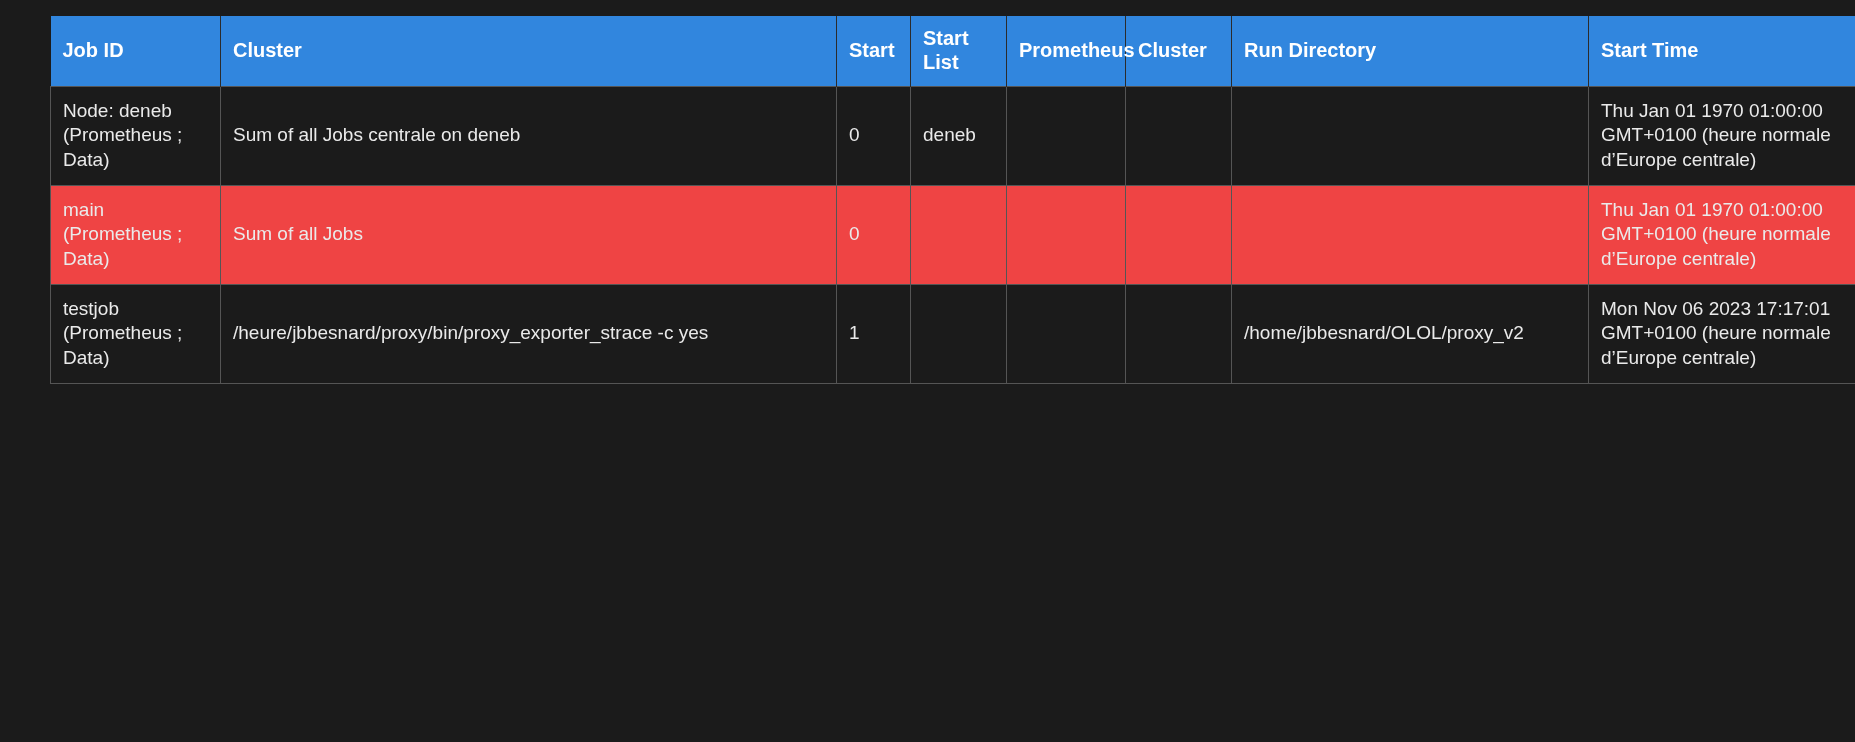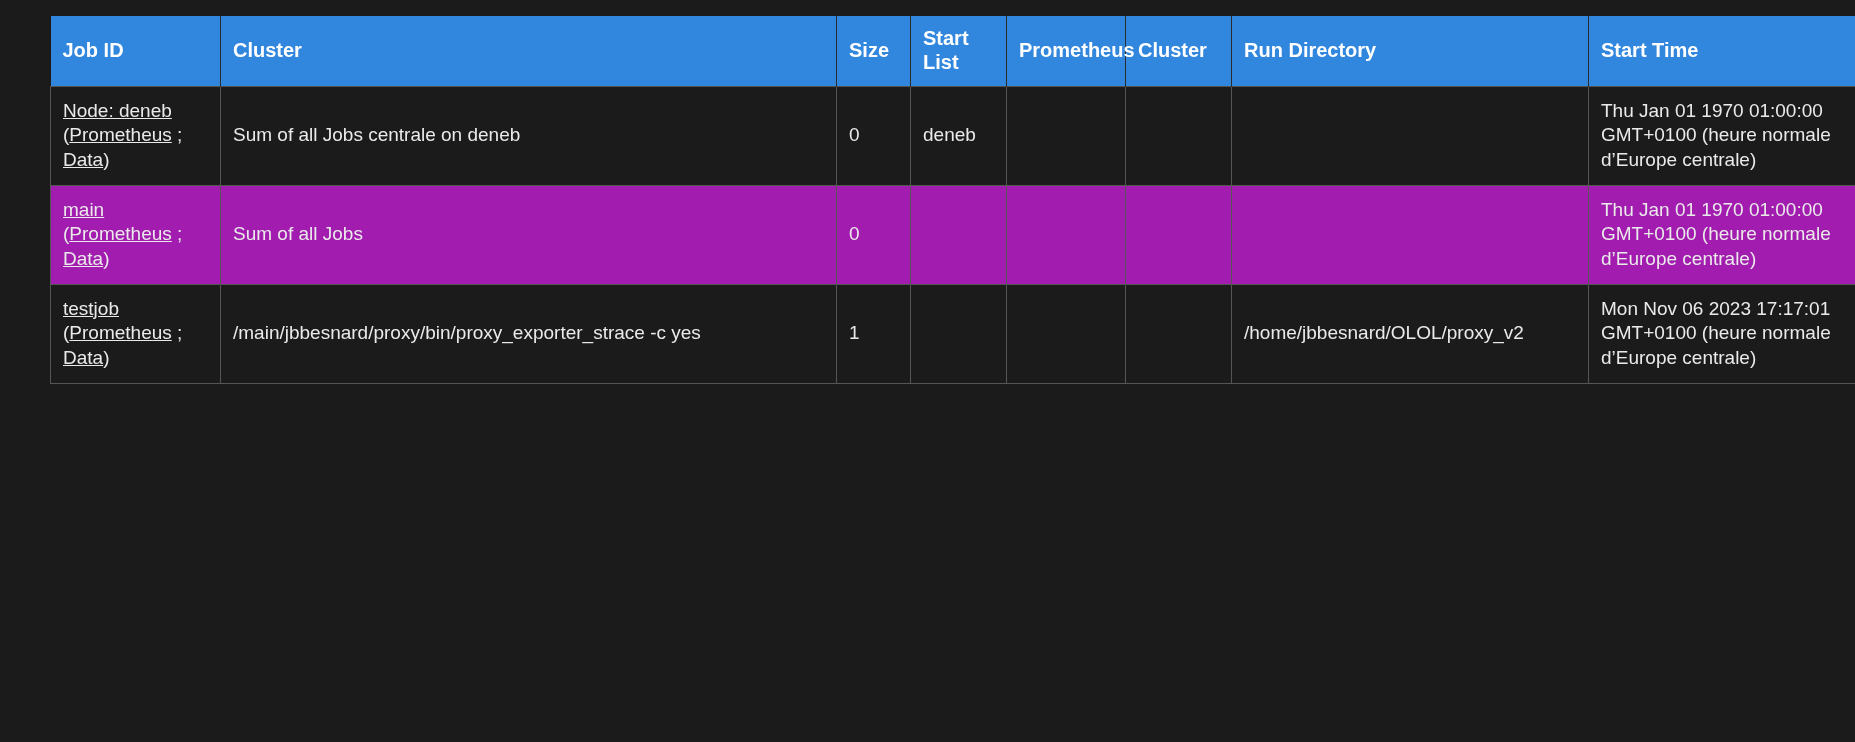--- a/index.html
+++ b/index.html
@@ -46,35 +46,34 @@
     padding: 12px 12px;
     vertical-align: middle;
     border: 1px solid #555555;
     line-height: 1.3;
     font-size: 19px;
     color: #eaeaea;
     word-wrap: break-word;
     overflow-wrap: break-word;
   }
   tr.row-even td { background: #1b1b1b; }
-  tr.row-odd  td { background: #a21caf; }
+  tr.row-odd  td { background: #ef4444; }
 
   .col-jobid      { width: 170px; }
   .col-command    { width: 616px; }
   .col-size       { width: 74px; }
   .col-nodelist   { width: 96px; }
   .col-partition  { width: 119px; }
   .col-cluster    { width: 106px; }
   .col-rundir     { width: 357px; }
   .col-starttime  { width: 288px; }
 
   .jobid-cell { line-height: 1.32; }
   a.joblink {
     color: #eaeaea;
-    text-decoration: underline;
     cursor: pointer;
     text-align: right;
   }
   .paren, .semi { color: #eaeaea; }
 </style>
 </head>
 <body>
 
 <div id="jobs-table-wrapper">
   <table class="jobs-table">
@@ -85,21 +84,21 @@
       <col class="col-nodelist">
       <col class="col-partition">
       <col class="col-cluster">
       <col class="col-rundir">
       <col class="col-starttime">
     </colgroup>
     <thead>
       <tr>
         <th>Job ID</th>
         <th>Cluster</th>
-        <th>Size</th>
+        <th>Start</th>
         <th>Start List</th>
         <th>Prometheus</th>
         <th>Cluster</th>
         <th>Run Directory</th>
         <th>Start Time</th>
       </tr>
     </thead>
     <tbody>
 
       <tr class="row-even">
@@ -128,21 +127,21 @@
         <td></td>
         <td></td>
         <td>Thu Jan 01 1970 01:00:00 GMT+0100 (heure normale d’Europe centrale)</td>
       </tr>
 
       <tr class="row-even">
         <td class="jobid-cell">
           <a class="joblink">testjob</a>
           <span class="paren">(</span><a class="joblink">Prometheus</a><span class="semi"> ; </span><a class="joblink">Data</a><span class="paren">)</span>
         </td>
-        <td>/main/jbbesnard/proxy/bin/proxy_exporter_strace -c yes</td>
+        <td>/heure/jbbesnard/proxy/bin/proxy_exporter_strace -c yes</td>
         <td>1</td>
         <td></td>
         <td></td>
         <td></td>
         <td>/home/jbbesnard/OLOL/proxy_v2</td>
         <td>Mon Nov 06 2023 17:17:01 GMT+0100 (heure normale d’Europe centrale)</td>
       </tr>
 
     </tbody>
   </table>

